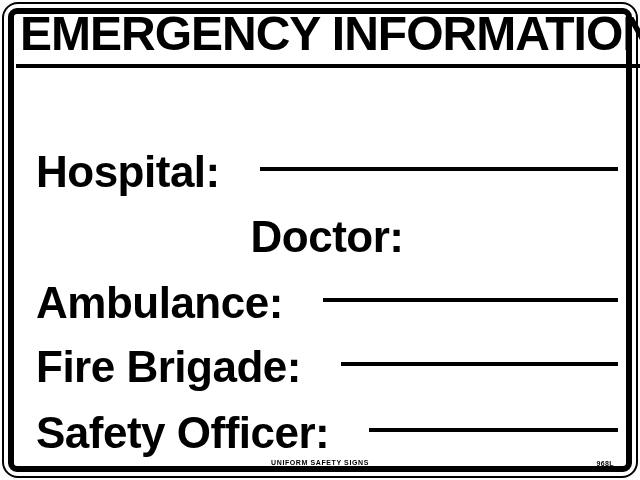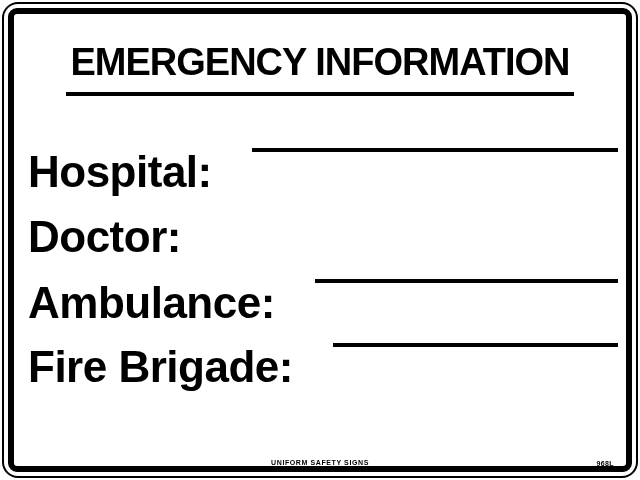--- a/index.html
+++ b/index.html
@@ -28,40 +28,39 @@
     position: absolute;
     left: 8px; top: 8px; right: 8px; bottom: 8px;
     border: 6px solid #000000;
     border-radius: 9px;
   }
   .title-line {
     position: absolute;
     left: 16px; right: 16px;
     text-align: center;
     font-weight: bold;
-    font-size: 38px;
+    font-size: 48px;
     line-height: 48px;
     letter-spacing: -1px;
     white-space: nowrap;
-    margin-top: 28px;
   }
   .title-line .underlined {
     display: inline-block;
     border-bottom: 4px solid #000000;
     padding: 0 4px 6px 4px;
   }
   .title-1 { top: 10px; }
   .title-2 { top: 74px; }
 
   .field-row {
     position: absolute;
-    left: 28px; right: 22px;
+    left: 36px; right: 22px;
     height: 48px;
     display: flex;
-    align-items: flex-start;
+    align-items: center;
     gap: 28px;
   }
   .field-label {
     font-weight: bold;
     font-size: 44px;
     line-height: 48px;
     letter-spacing: -0.5px;
     white-space: nowrap;
   }
   .field-line {
@@ -116,16 +115,20 @@
     <span class="field-line"></span>
   </div>
   <div class="field-row row-3">
     <span class="field-label">Fire Brigade:</span>
     <span class="field-line"></span>
   </div>
   <div class="field-row row-2">
     <span class="field-label">Ambulance:</span>
     <span class="field-line"></span>
   </div>
+  <div class="field-row row-4">
+    <span class="field-label">Safety Officer:</span>
+    <span class="field-line"></span>
+  </div>
 
   <div class="footer-brand">UNIFORM SAFETY SIGNS</div>
   <div class="footer-code">968L</div>
 </div>
 
 </body></html>

